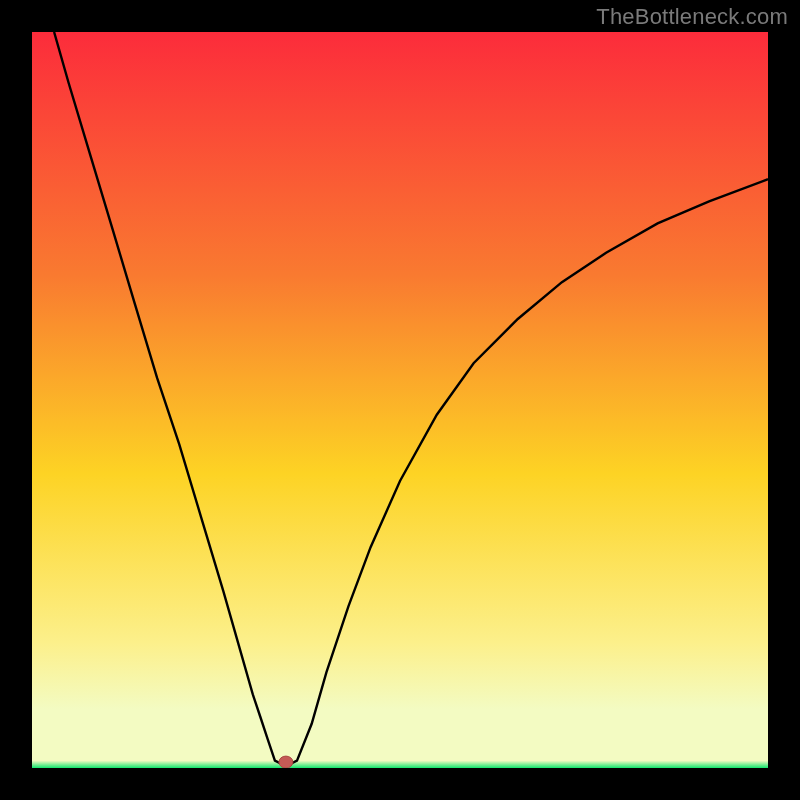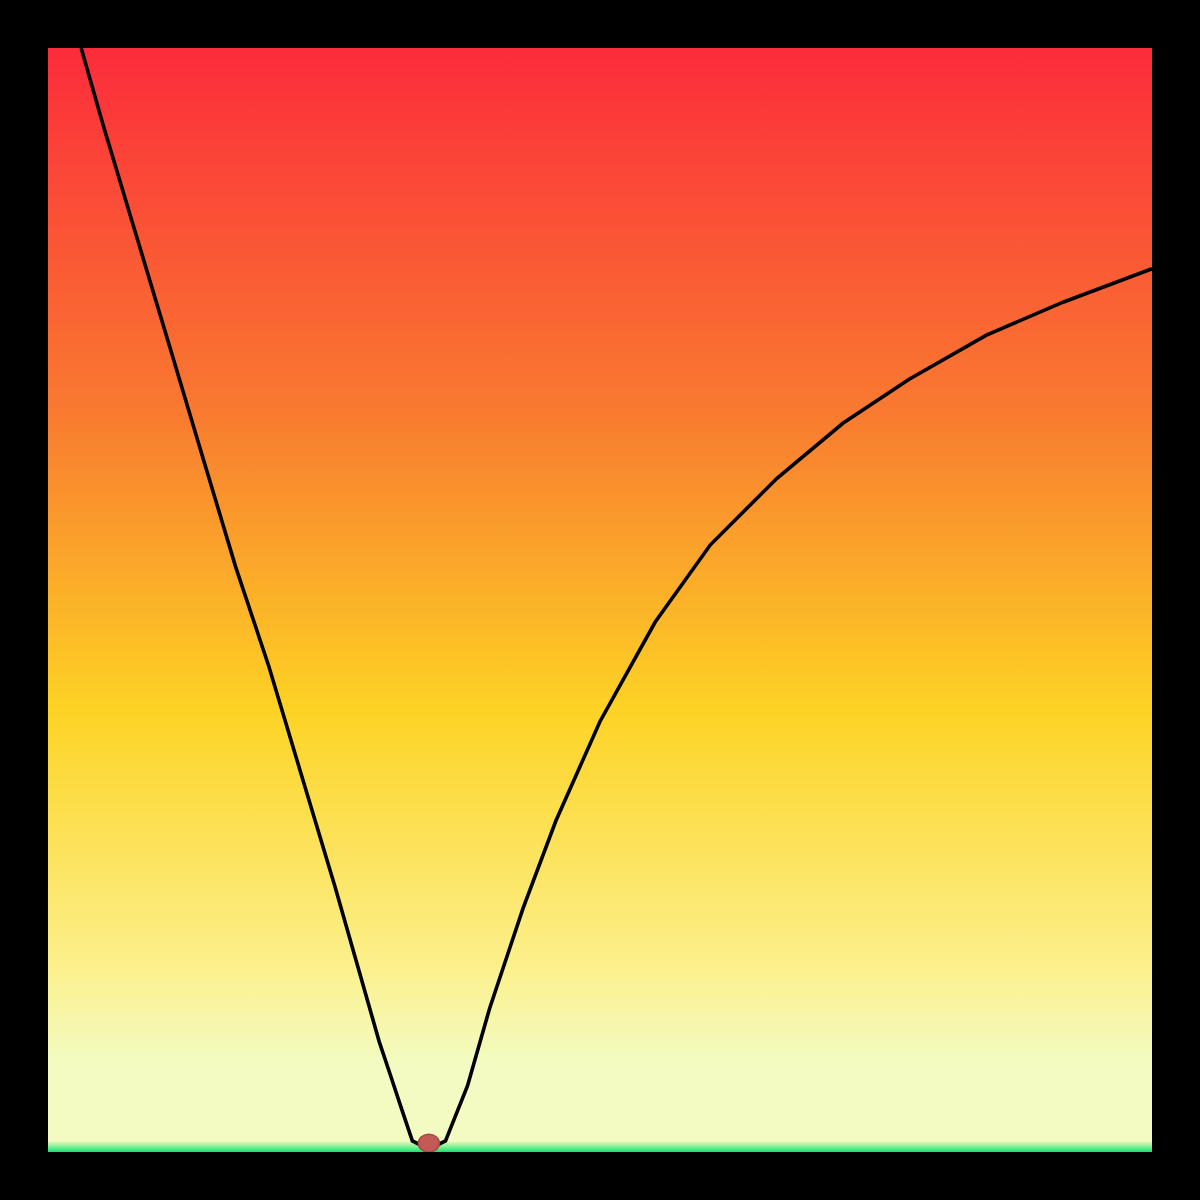--- a/index.html
+++ b/index.html
@@ -37,20 +37,21 @@
     overflow: hidden;
   }
   svg {
     display: block;
   }
 </style>
 </head>
 <body>
 
 <div class="outer">
+  <div class="watermark">TheBottleneck.com</div>
 
   <div class="plot">
     <svg id="chart-svg" width="736" height="736" viewBox="0 0 736 736">
       <defs>
         <linearGradient id="bg-grad" x1="0" y1="0" x2="0" y2="1">
           <stop id="g0" offset="0%" stop-color="#fc2c3b"></stop>
           <stop id="g1" offset="33%" stop-color="#f97a30"></stop>
           <stop id="g2" offset="60%" stop-color="#fdd324"></stop>
           <stop id="g3" offset="83%" stop-color="#fcf08b"></stop>
           <stop id="g4" offset="92%" stop-color="#f3fbc2"></stop>

